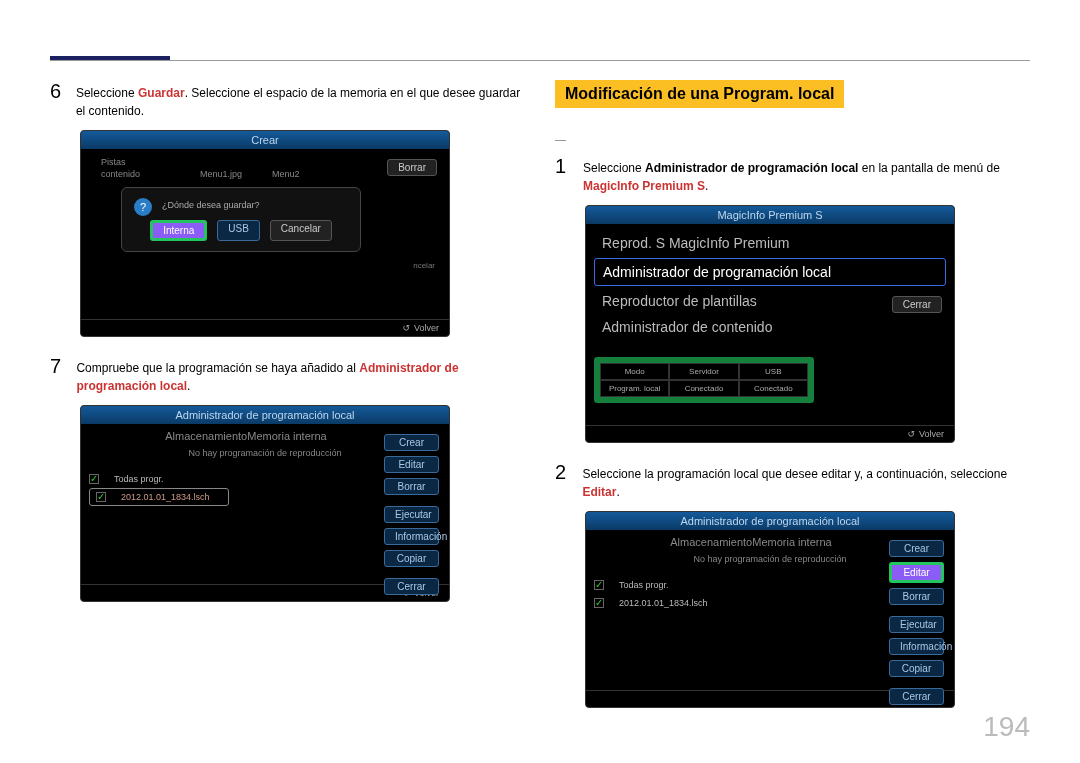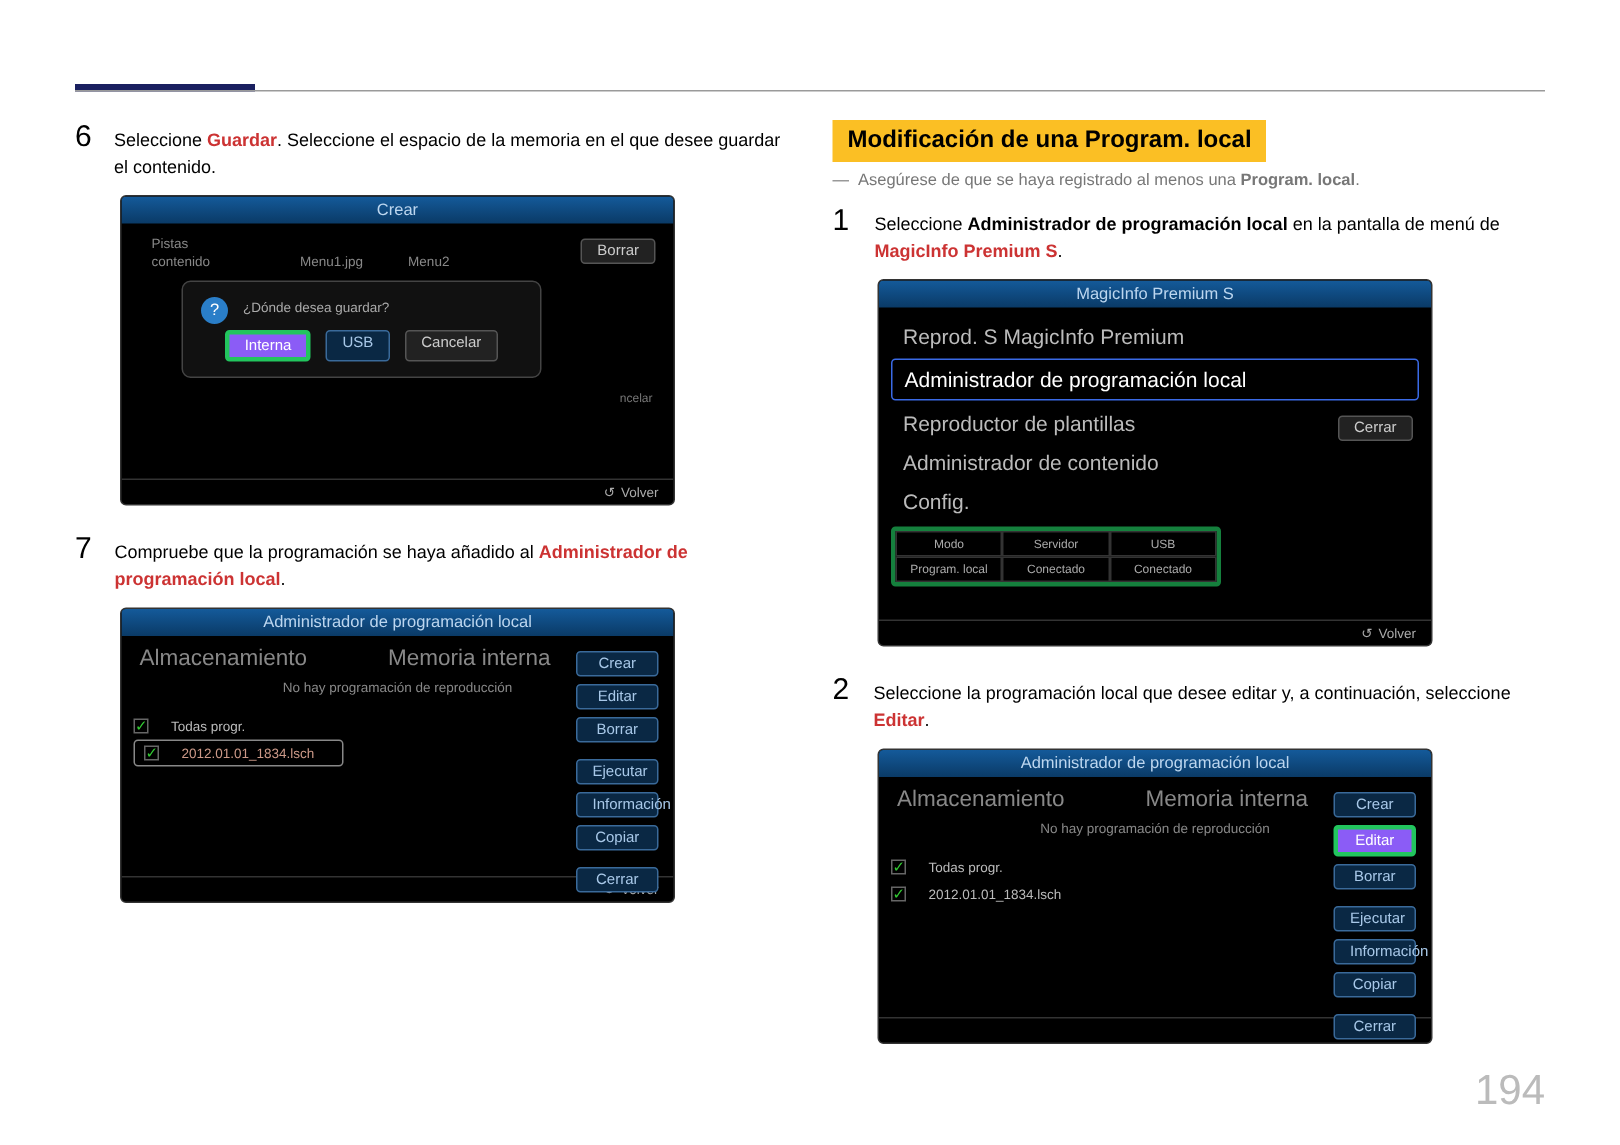--- a/index.html
+++ b/index.html
@@ -5,50 +5,50 @@
   * { box-sizing: border-box; margin: 0; padding: 0; }
   body { width: 1080px; height: 763px; background: #fff; font-family: Arial, sans-serif; color: #000; position: relative; font-size: 12px; }
   .page { padding: 40px 50px 20px 50px; display: flex; gap: 30px; }
   .topaccent { position: absolute; top: 56px; left: 50px; width: 120px; height: 5px; background: #1a2060; }
   .toprule { position: absolute; top: 60px; left: 50px; right: 50px; height: 1px; background: #9a9a9a; }
   .col { flex: 1 1 50%; padding-top: 40px; }
   .step { display: flex; gap: 12px; margin-bottom: 10px; }
   .step-num { font-size: 20px; font-weight: 300; color: #000; width: 16px; }
   .step-txt { font-size: 12px; line-height: 1.5; padding-top: 4px; }
   .red { color: #c33; font-weight: bold; }
-  .head-yellow { background: #fbbf24; display: inline-block; padding: 5px 10px; font-size: 16px; font-weight: bold; margin-bottom: 0; }
+  .head-yellow { background: #fbbf24; display: inline-block; padding: 5px 10px; font-size: 16px; font-weight: bold; margin-bottom: 19px; }
   .note-dash { display: flex; gap: 6px; font-size: 11px; color: #777; margin: 6px 0 10px 0; }
   .panel { background: #000; border: 1px solid #333; border-radius: 4px; overflow: hidden; margin: 8px 0 18px 30px; font-size: 10px; color: #ccc; position: relative; }
   .panel-title { background: linear-gradient(#145a9a, #0a3a66); color: #bcd6ef; text-align: center; padding: 3px 0; font-size: 11px; }
   .panel-body { padding: 6px 8px 22px 8px; position: relative; min-height: 120px; }
   .footer-bar { border-top: 1px solid #333; text-align: right; padding: 3px 10px; font-size: 9px; color: #aaa; }
   .footer-bar::before { content: "↺"; margin-right: 4px; }
   .dbtn { display: inline-block; border: 1px solid #3a6a9a; background: #0a2844; color: #a8c8e8; padding: 2px 10px; border-radius: 3px; font-size: 10px; text-align:center; }
   .dbtn.active { border: 3px solid #22c55e; background: #8b5cf6; color: #fff; }
   .dbtn.plain { border: 1px solid #555; background: #222; color: #ccc; }
   .sidebtns { position: absolute; right: 10px; top: 10px; display: flex; flex-direction: column; gap: 5px; }
   .sidebtns .dbtn { width: 55px; }
   
   .crear-row { display:flex; gap:30px; color:#888; font-size:9px; margin:2px 0; }
   .overlay-crear { position:absolute; left:40px; top:38px; background:#111; border:1px solid #444; border-radius:6px; padding:12px 18px 10px 18px; width: 240px; }
   .overlay-crear .q { color:#aaa; font-size:9px; margin-bottom:10px; margin-left:22px; }
   .overlay-crear .bicon { position:absolute; left:12px; top:10px; width:18px; height:18px; border-radius:50%; background:#2a7ec8; display:flex; align-items:center; justify-content:center; color:#fff; font-size:11px; }
   .btnrow { display:flex; gap:10px; justify-content:center; }
   
-  .admin-top { display:flex; justify-content:space-between; color:#888; font-size:15px; padding:0 4px; }
+  .admin-top { display:flex; justify-content:center; color:#888; font-size:11px; padding:0 4px;margin-left:32px; }
   .admin-msg { text-align:center; color:#888; font-size:9px; margin:6px 0 12px 0; }
   .chkline { color:#bbb; font-size:9px; padding:4px 0; display:flex; align-items:center; gap:15px; }
   .chkline.sel { color:#c98; }
   .chkline.box .chk { width:10px; height:10px; border:1px solid #666; display:inline-block; position:relative; }
   .chkline.box .chk.on::after { content:"✓"; color:#3c3; position:absolute; top:-2px; left:0; font-size:10px; }
   .chkline.sel.row { border:1px solid #888; border-radius:3px; padding:3px 6px; width: 140px; }
   
   .menurow { padding:5px 8px; font-size:14px; color:#bbb; border-bottom: none; }
   .menurow.sel { border:1px solid #3a6ae6; border-radius:3px; color:#fff; margin:2px 0; }
-  .tbl { display:grid; grid-template-columns: repeat(3, 1fr); border:3px solid #15803d; border-radius:3px; margin-top:4px; width: 220px; }
+  .tbl { display:grid; grid-template-columns: repeat(3, 1fr); border:6px solid #15803d; border-radius:3px; margin-top:17px; width: 220px; }
   .tbl div { border:1px solid #333; padding:3px 0; text-align:center; font-size:8px; color:#aaa; }
   .pagenum { position:absolute; bottom:20px; right:50px; font-size:28px; color:#bbb; font-weight:300; }
 </style>
 </head>
 <body>
 
 <div class="topaccent"></div>
 <div class="toprule"></div>
 
 <div class="page">
@@ -121,41 +121,37 @@
         </div>
       </div>
       <div class="footer-bar"><span>Volver</span></div>
     </div>
   </div>
 
   <div class="col">
     <div class="head-yellow">Modificación de una Program. local</div>
     <div class="note-dash">
       <span>―</span>
-      <span>
-        <span>Asegúrese de que se haya registrado al menos una </span><b style="color:#777;">Program. local</b><span>.</span>
-      </span>
     </div>
 
     <div class="step">
       <div class="step-num">1</div>
       <div class="step-txt">
         <span>Seleccione </span><b>Administrador de programación local</b><span> en la pantalla de menú de </span><br><span class="red">MagicInfo Premium S</span><span>.</span>
       </div>
     </div>
 
     
     <div class="panel" style="width:370px;">
       <div class="panel-title">MagicInfo Premium S</div>
       <div class="panel-body" style="min-height:160px;">
         <div class="menurow">Reprod. S MagicInfo Premium</div>
         <div class="menurow sel">Administrador de programación local</div>
         <div class="menurow">Reproductor de plantillas</div>
         <div class="menurow">Administrador de contenido</div>
-        <div class="menurow">Config.</div>
         <span class="dbtn plain" style="position:absolute; right:12px; top:72px;">Cerrar</span>
         <div class="tbl">
           <div>Modo</div>
           <div>Servidor</div>
           <div>USB</div>
           <div>Program. local</div>
           <div>Conectado</div>
           <div>Conectado</div>
         </div>
       </div>

